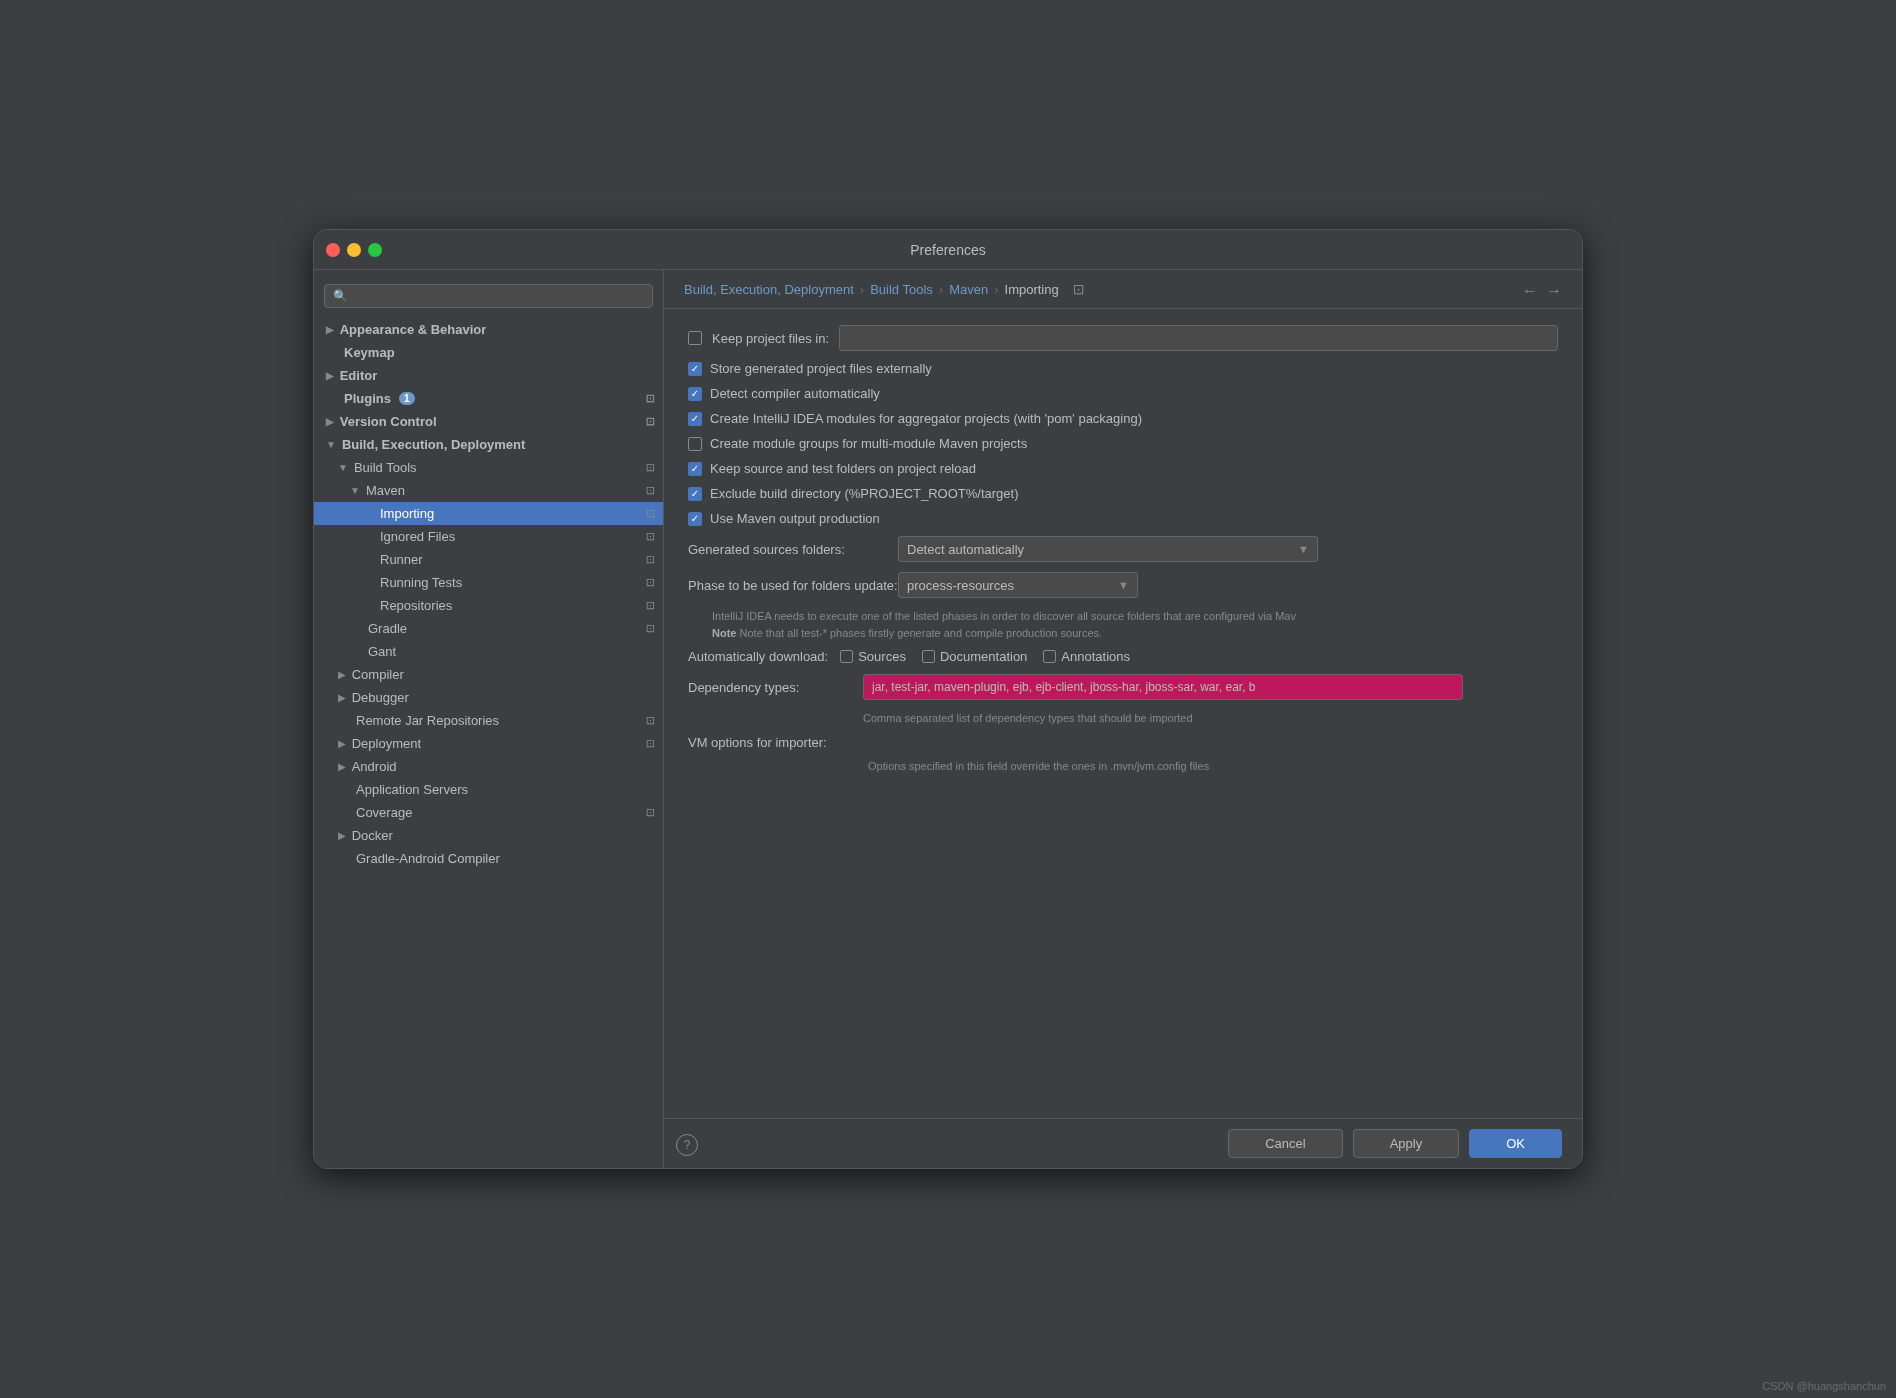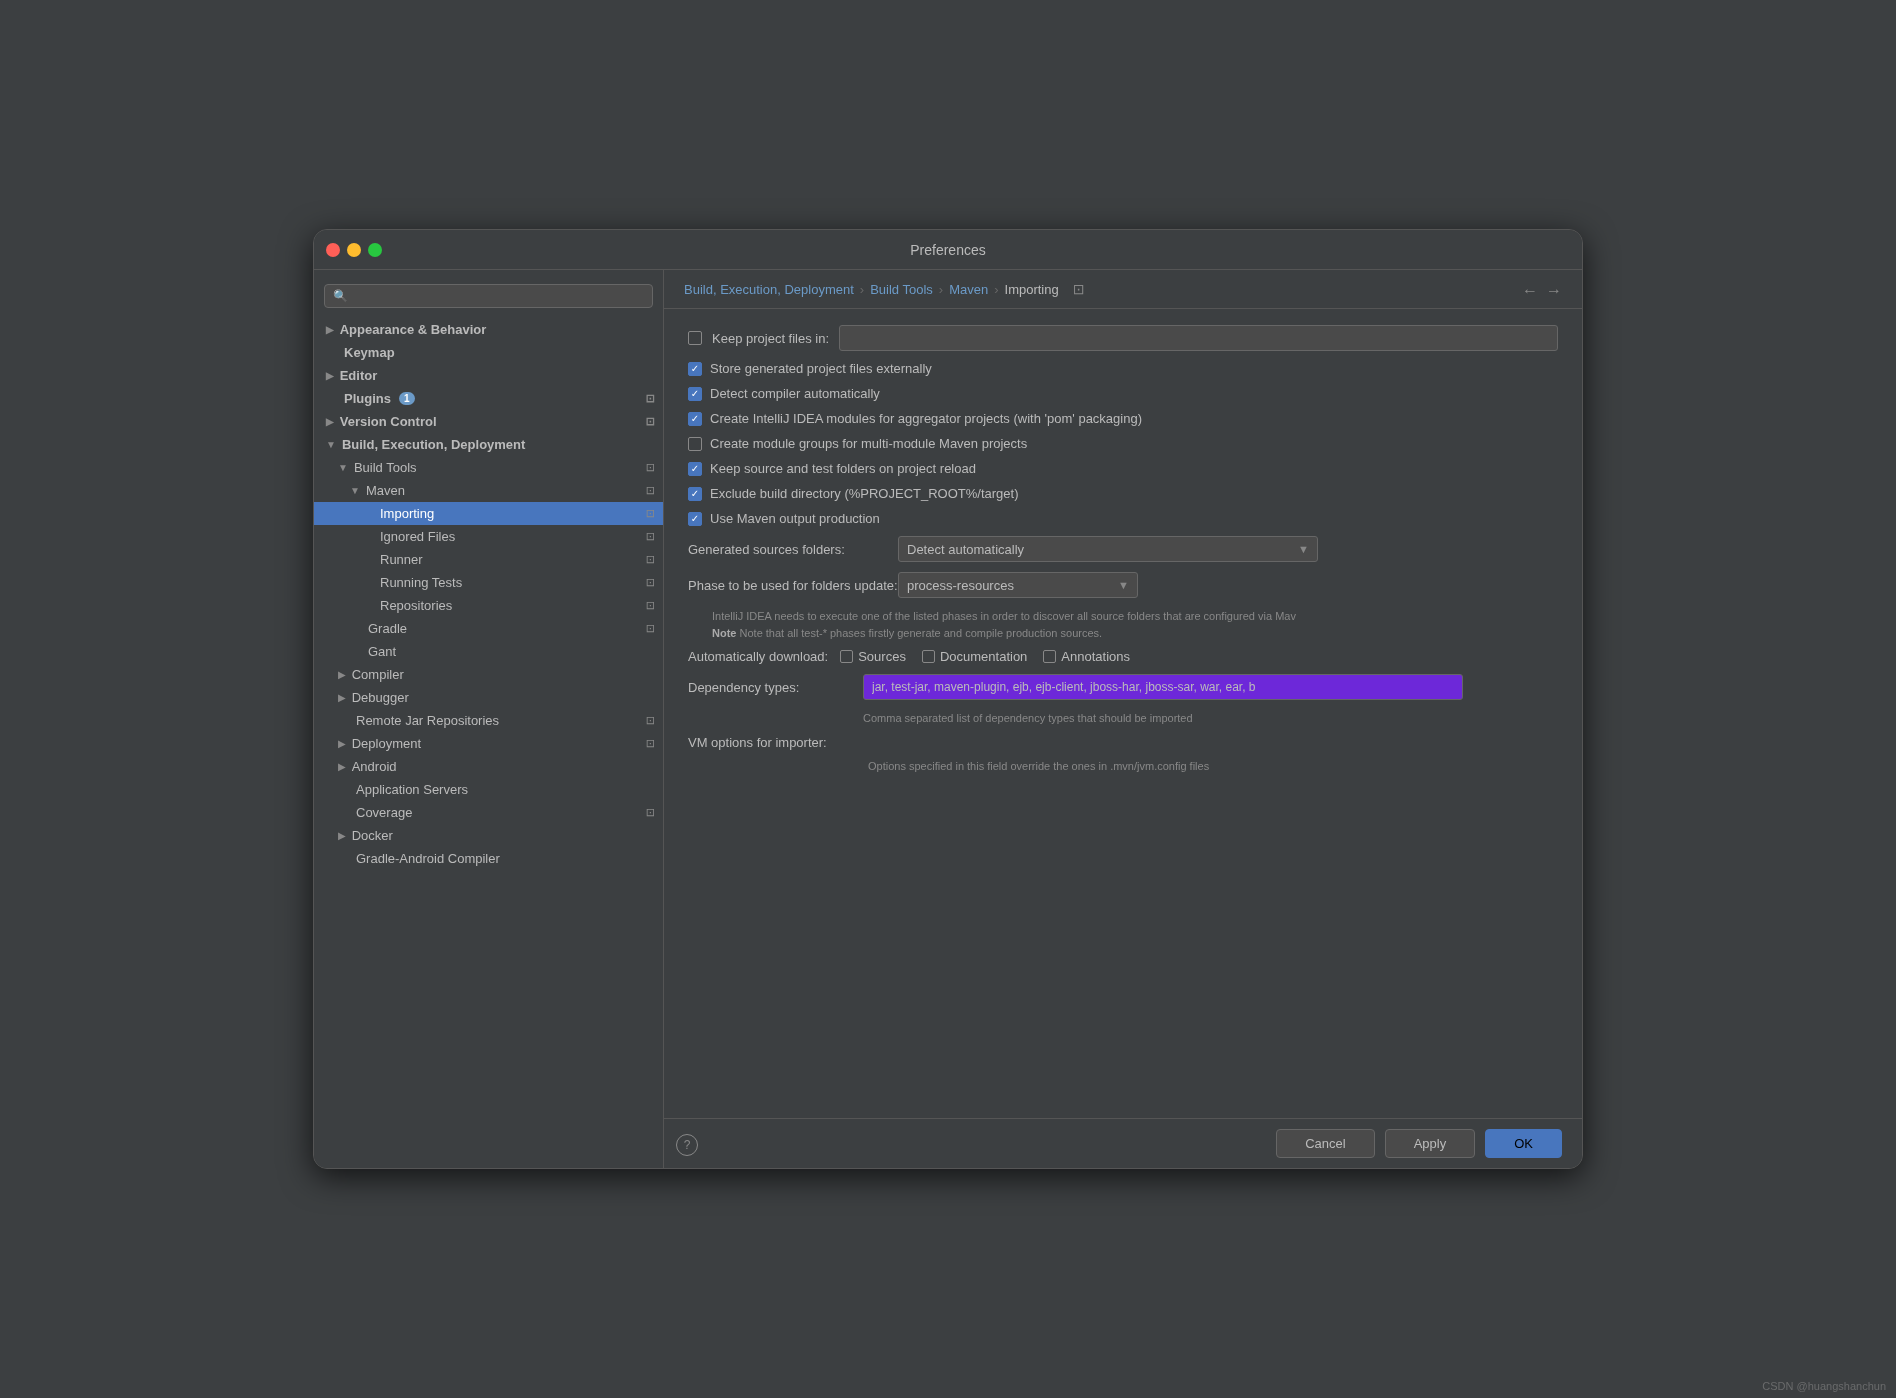--- a/index.html
+++ b/index.html
@@ -282,61 +282,61 @@
       display: flex;
       justify-content: flex-end;
       align-items: center;
       gap: 10px;
       padding: 10px 20px;
       border-top: 1px solid #555;
       background: #3c3f41;
       flex-shrink: 0;
     }
     .btn {
-      padding: 6px 28px;
+      padding: 6px 36px;
       border-radius: 4px;
       border: none;
       cursor: pointer;
       font-size: 13px;
       font-family: inherit;
     }
     .btn-cancel {
       background: #4a4a4a;
       color: #bbbbbb;
       border: 1px solid #666;
     }
     .btn-apply {
       background: #4a4a4a;
       color: #bbbbbb;
       border: 1px solid #666;
     }
     .btn-ok {
       background: #4876be;
-      color: #000000;
+      color: #ffffff;
       border: 1px solid #4876be;
       font-weight: 500;
     }
     .help-btn {
       width: 22px;
       height: 22px;
       border-radius: 50%;
       border: 1px solid #888;
       color: #888;
       background: transparent;
       font-size: 12px;
       cursor: pointer;
       display: flex;
       align-items: center;
       justify-content: center;
       position: absolute;
       left: 12px;
       bottom: 12px;
     }
     .dependency-types-input {
-      background: #6d28d9;
+      background: #be185d;
       border: 1px solid #666;
       border-radius: 3px;
       padding: 3px 8px;
       color: #bbbbbb;
       font-size: 12px;
       height: 26px;
       width: 600px;
       outline: none;
       white-space: nowrap;
       overflow: hidden;

